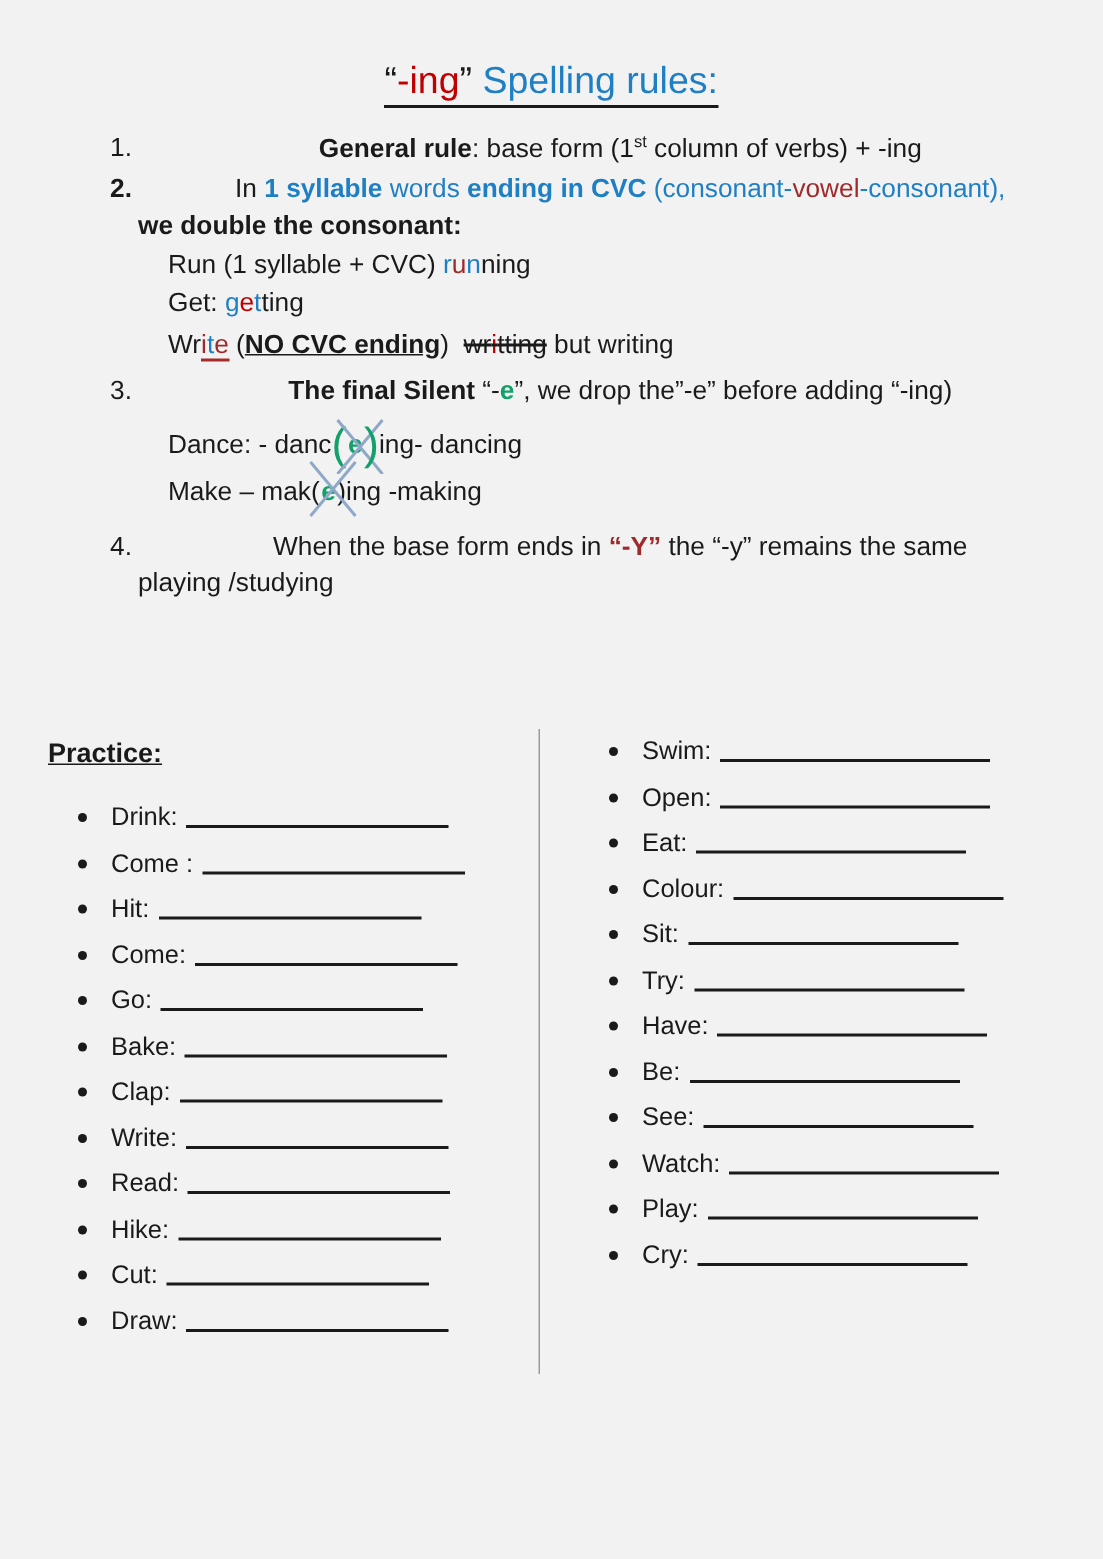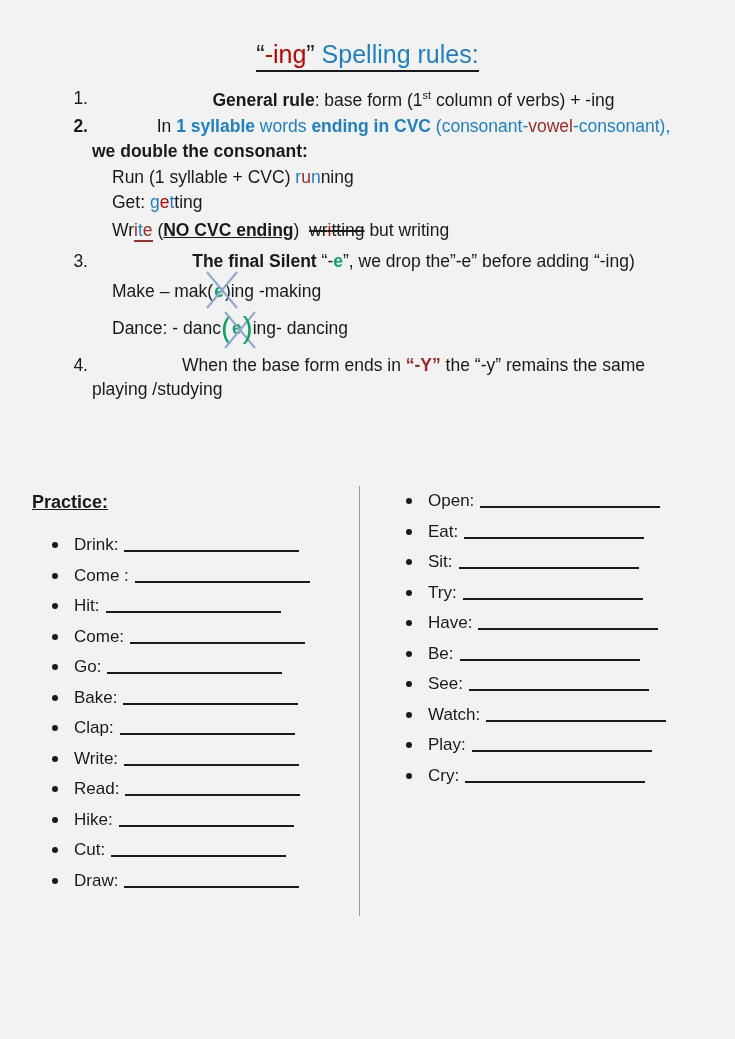--- a/index.html
+++ b/index.html
@@ -185,29 +185,29 @@
 
       <span class="sub tight"><span>Get: </span><span class="blue">g</span><span class="red">e</span><span class="blue">t</span><span>ting</span></span>
 
       <span class="sub" style="margin-top:11px"><span>Wr</span><span class="u-red"><span class="darkred">i</span><span class="blue">t</span><span class="darkred">e</span></span><span> (</span><span class="bold u">NO   CVC ending</span><span>)</span><span>&nbsp;&nbsp;</span><span class="strike"><span>wr</span><span class="red">i</span><span>tting</span></span><span>  but  writing</span></span>
     </li>
 
     <li class="rule" style="margin-top:13px">
       <span class="num">3.</span>
       <span class="rule-line"><b>The final Silent</b><span> “-</span><span class="green bold">e</span><span>”</span><span>, we drop the”-e” before adding “-ing)</span></span>
 
+      <span class="sub" style="margin-top:19px"><span>Dance: - danc</span><span class="big-paren">(</span><span class="cross-e"><svg class="x" viewBox="0 0 36 42">
+              <line x1="3" y1="6" x2="33" y2="42" stroke="#8fa8c8" stroke-width="2"></line>
+              <line x1="33" y1="6" x2="3" y2="42" stroke="#8fa8c8" stroke-width="2"></line>
+            </svg><span class="green bold">e</span></span><span class="big-paren">)</span><span>ing-  dancing</span></span>
+
       <span class="sub" style="margin-top:13px"><span>Make – mak(</span><span class="cross-e"><svg class="x" viewBox="0 0 36 42">
               <line x1="3" y1="3" x2="33" y2="39" stroke="#8fa8c8" stroke-width="2"></line>
               <line x1="33" y1="3" x2="3" y2="39" stroke="#8fa8c8" stroke-width="2"></line>
             </svg><span class="green bold">e</span></span><span>)ing  -making</span></span>
-
-      <span class="sub" style="margin-top:19px"><span>Dance: - danc</span><span class="big-paren">(</span><span class="cross-e"><svg class="x" viewBox="0 0 36 42">
-              <line x1="3" y1="6" x2="33" y2="42" stroke="#8fa8c8" stroke-width="2"></line>
-              <line x1="33" y1="6" x2="3" y2="42" stroke="#8fa8c8" stroke-width="2"></line>
-            </svg><span class="green bold">e</span></span><span class="big-paren">)</span><span>ing-  dancing</span></span>
     </li>
 
     <li class="rule" style="margin-top:20px">
       <span class="num">4.</span>
       <span class="rule-line"><span>When the base form ends  in </span><span class="darkred-b">“-Y”</span><span> the “-y” remains the same</span></span>
       <span class="cont" style="margin-top:6px">playing /studying</span>
     </li>
   </ul>
 
   <div class="practice-head">Practice:</div>
@@ -221,22 +221,24 @@
       <li><span class="dot"></span><span class="word">Go:</span><span class="blank" style="width: 175px;"></span></li>
       <li><span class="dot"></span><span class="word">Bake:</span><span class="blank" style="width: 175px;"></span></li>
       <li><span class="dot"></span><span class="word">Clap:</span><span class="blank" style="width: 175px;"></span></li>
       <li><span class="dot"></span><span class="word">Write:</span><span class="blank" style="width: 175px;"></span></li>
       <li><span class="dot"></span><span class="word">Read:</span><span class="blank" style="width: 175px;"></span></li>
       <li><span class="dot"></span><span class="word">Hike:</span><span class="blank" style="width: 175px;"></span></li>
       <li><span class="dot"></span><span class="word">Cut:</span><span class="blank" style="width: 175px;"></span></li>
       <li><span class="dot"></span><span class="word">Draw:</span><span class="blank" style="width: 175px;"></span></li>
     </ul>
   <ul class="col col-right">
+      <li><span class="dot"></span><span class="word">Swim:</span><span class="blank" style="width: 180px;"></span></li>
       <li><span class="dot"></span><span class="word">Open:</span><span class="blank" style="width: 180px;"></span></li>
       <li><span class="dot"></span><span class="word">Eat:</span><span class="blank" style="width: 180px;"></span></li>
+      <li><span class="dot"></span><span class="word">Colour:</span><span class="blank" style="width: 180px;"></span></li>
       <li><span class="dot"></span><span class="word">Sit:</span><span class="blank" style="width: 180px;"></span></li>
       <li><span class="dot"></span><span class="word">Try:</span><span class="blank" style="width: 180px;"></span></li>
       <li><span class="dot"></span><span class="word">Have:</span><span class="blank" style="width: 180px;"></span></li>
       <li><span class="dot"></span><span class="word">Be:</span><span class="blank" style="width: 180px;"></span></li>
       <li><span class="dot"></span><span class="word">See:</span><span class="blank" style="width: 180px;"></span></li>
       <li><span class="dot"></span><span class="word">Watch:</span><span class="blank" style="width: 180px;"></span></li>
       <li><span class="dot"></span><span class="word">Play:</span><span class="blank" style="width: 180px;"></span></li>
       <li><span class="dot"></span><span class="word">Cry:</span><span class="blank" style="width: 180px;"></span></li>
     </ul>
 

